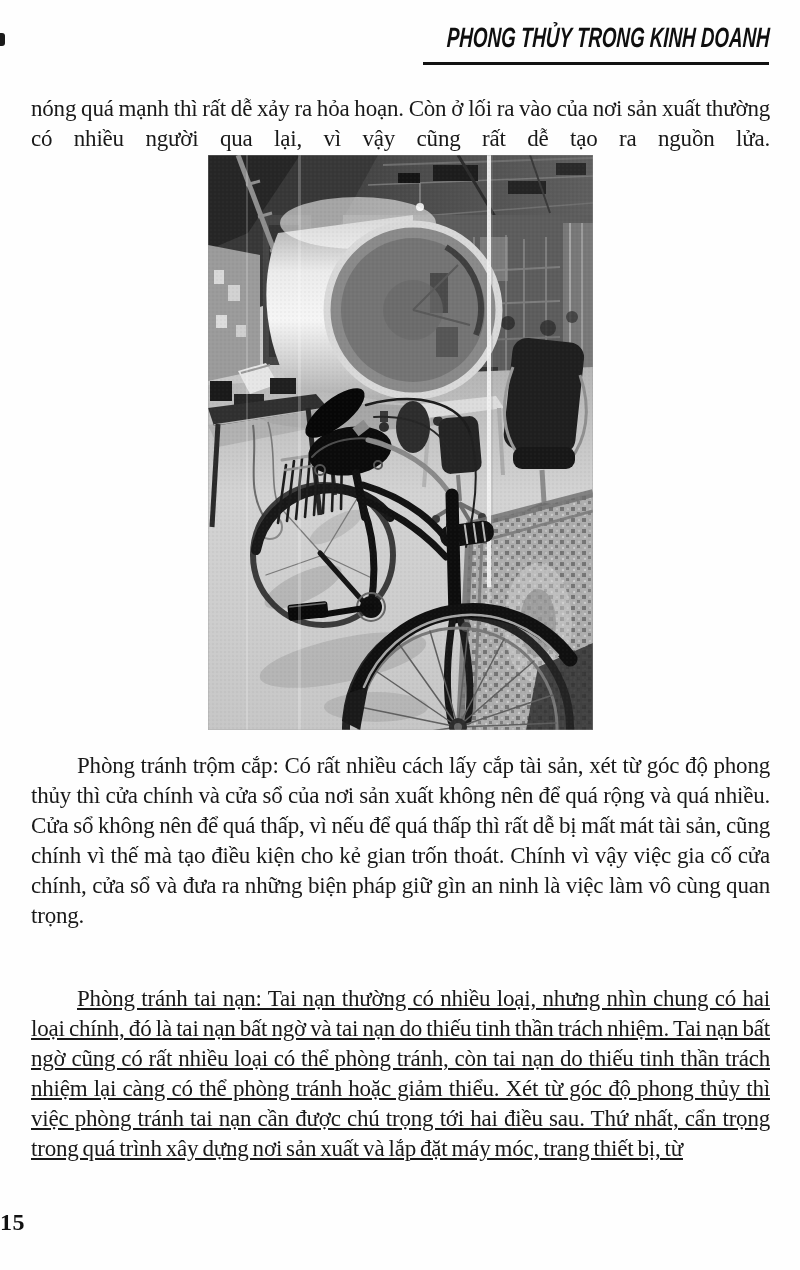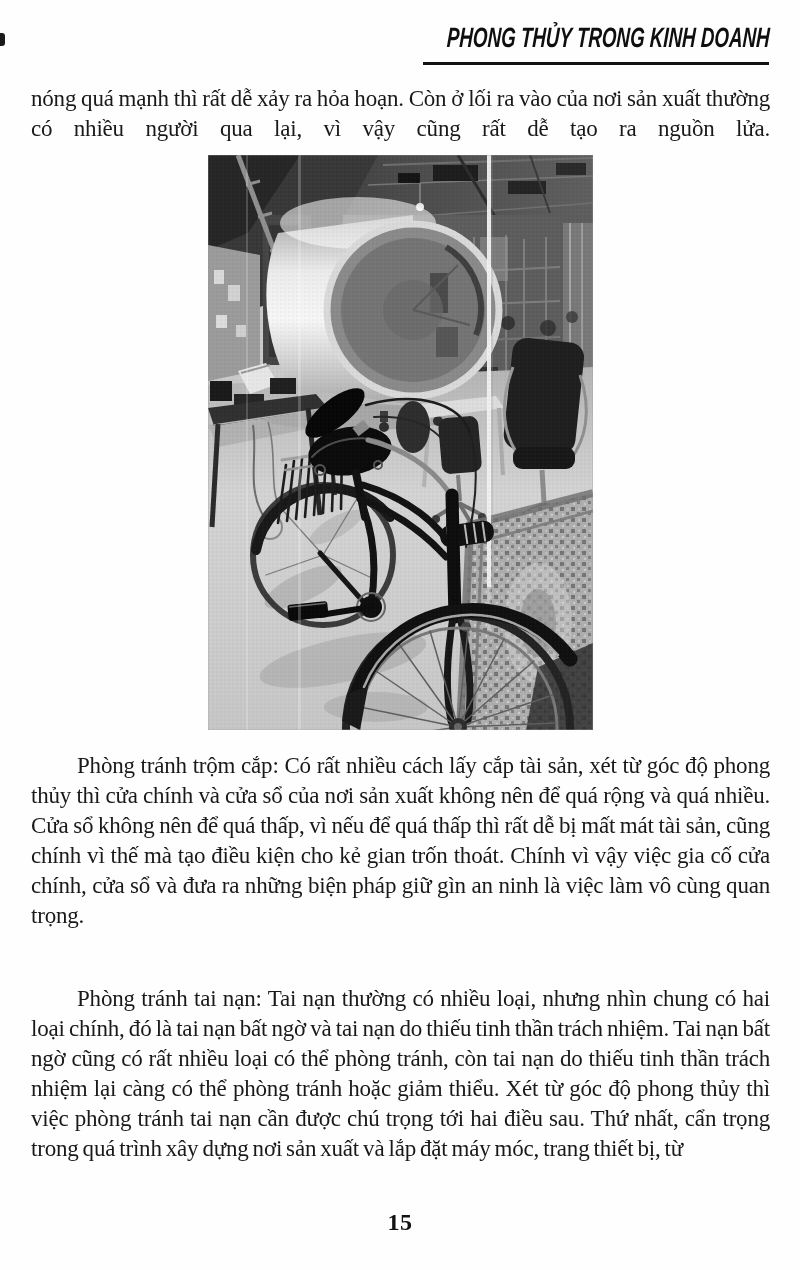--- a/index.html
+++ b/index.html
@@ -14,27 +14,27 @@
     font-weight:bold;font-style:italic;font-size:28px;letter-spacing:0px;
     transform:scaleX(.67) skewX(-4deg);transform-origin:100% 50%;color:#0f0f0f;
   }
   .hdr-rule{position:absolute;top:62px;left:423px;width:346px;height:3px;background:#121212;}
   .para{
     position:absolute;left:31px;width:739px;text-align:justify;
     font-size:23px;line-height:30px;letter-spacing:-0.2px;word-spacing:-1.5px;color:#191919;
   }
   .para.first{text-align-last:justify;}
   .para.indent{text-indent:46px;}
-  #para-0{top:61px;}
+  #para-0{top:71px;}
   #para-1{top:728px;}
-  #para-2{top:961px;}
+  #para-2{top:961px;text-decoration:underline;}
   figure.photo{position:absolute;left:208px;top:155px;width:385px;height:575px;margin:0;}
   figure.photo svg{display:block;width:100%;height:100%;}
   .page-num{
-    position:absolute;top:1209px;left:0;width:100%;text-align:center;
+    position:absolute;top:1209px;left:0;width:100%;
     font-weight:bold;font-size:24px;letter-spacing:.5px;color:#111;
   }
 </style>
 </head>
 <body>
 
 <div class="page">
 
   <div class="scan-mark"></div>
 

